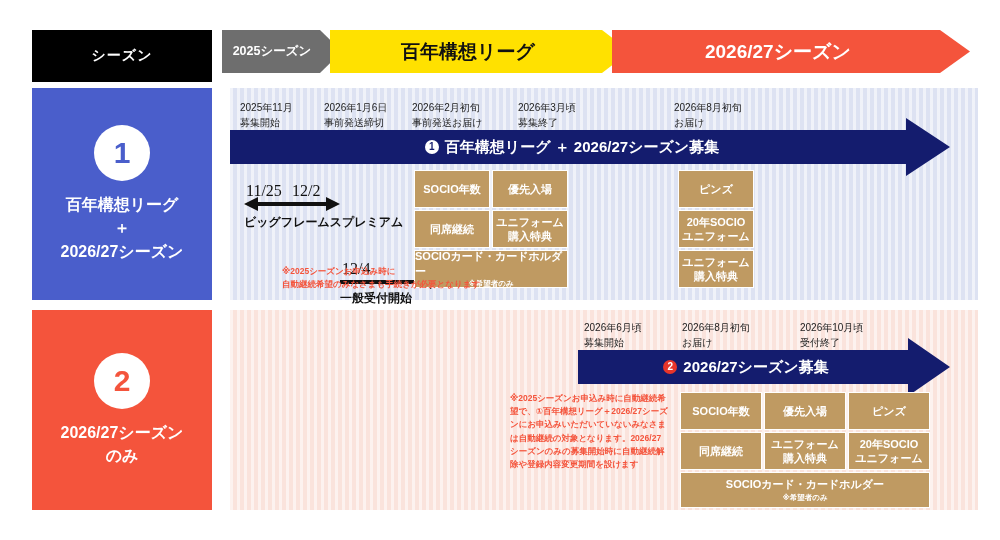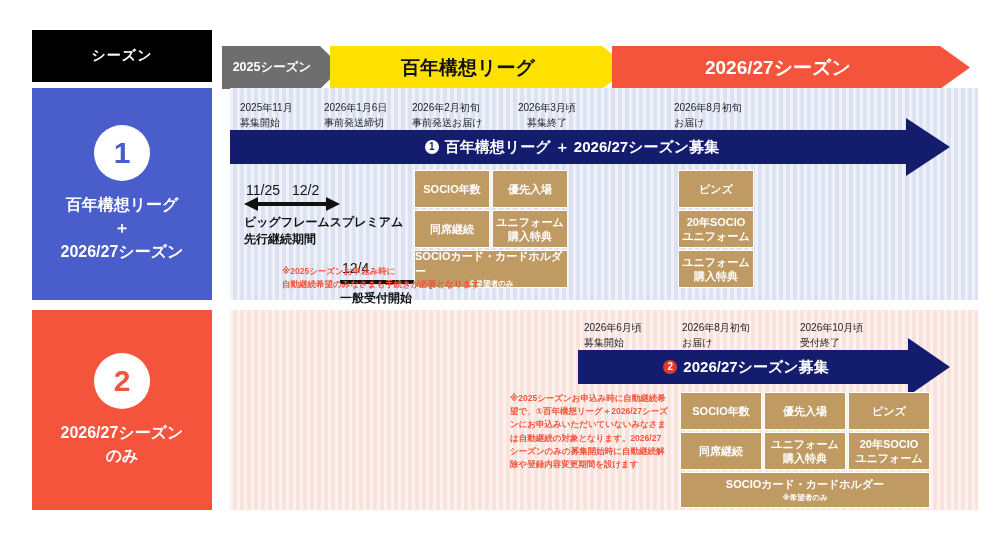--- a/index.html
+++ b/index.html
@@ -16,21 +16,20 @@
   .hdr-black{
     position:absolute;left:32px;top:30px;width:180px;height:52px;
     background:#000000;color:#ffffff;
     display:flex;align-items:center;justify-content:center;
     font-size:14px;font-weight:bold;letter-spacing:1px;
   }
   .chev{
     position:absolute;top:30px;height:43px;
     display:flex;align-items:center;
     font-weight:bold;
-    margin-top:16px;
   }
   .chev span{display:block;width:100%;text-align:center;}
   .chev-gray{
     left:222px;width:120px;background:#6e6e6e;color:#ffffff;
     font-size:12.5px;
     clip-path:polygon(0 0, calc(100% - 22px) 0, 100% 50%, calc(100% - 22px) 100%, 0 100%);
     padding-right:0;
   }
   .chev-gray span{padding-right:20px;}
   .chev-yellow{
@@ -98,21 +97,21 @@
   .numdot{
     display:inline-flex;align-items:center;justify-content:center;
     width:14px;height:14px;border-radius:50%;
     font-size:10px;font-weight:bold;line-height:1;
     margin-right:2px;
   }
   .numdot-w{background:#ffffff;color:#141c6e;}
   .numdot-r{background:#e8352a;color:#ffffff;}
 
   
-  .mini-label{position:absolute;font-size:14px;color:#111111;white-space:nowrap;}
+  .mini-label{position:absolute;font-size:16px;color:#111111;white-space:nowrap;font-family:Liberation Serif, serif;}
   .mini-cap{position:absolute;font-size:12px;color:#111111;font-weight:bold;line-height:1.4;white-space:nowrap;}
   .svg-abs{position:absolute;}
 
   
   .gbox{
     position:absolute;background:#bf9a62;color:#ffffff;
     display:flex;flex-direction:column;align-items:center;justify-content:center;
     font-size:11px;font-weight:bold;line-height:1.3;
     border:1px solid #ffffff;box-sizing:border-box;
   }
@@ -158,21 +157,21 @@
       <div>募集開始</div>
     </div>
     <div class="date" style="left:94px;top:12px;">
       <div>2026年1月6日</div>
       <div>事前発送締切</div>
     </div>
     <div class="date" style="left:182px;top:12px;">
       <div>2026年2月初旬</div>
       <div>事前発送お届け</div>
     </div>
-    <div class="date" style="left:288px;top:12px;text-align:center;">
+    <div class="date" style="left:288px;top:12px;">
       <div>2026年3月頃</div>
       <div>募集終了</div>
     </div>
     <div class="date" style="left:444px;top:12px;">
       <div>2026年8月初旬</div>
       <div>お届け</div>
     </div>
 
     <svg class="svg-abs" style="left:0px;top:30px;" width="720" height="58">
       <polygon points="0,12 676,12 676,0 720,29 676,58 676,46 0,46" fill="#141c6e"></polygon>
@@ -186,21 +185,20 @@
 
     <div class="mini-label" style="left:16px;top:94px;">11/25</div>
     <div class="mini-label" style="left:62px;top:94px;">12/2</div>
     <svg class="svg-abs" style="left:14px;top:108px;" width="96" height="16">
       <line x1="12" y1="8" x2="84" y2="8" stroke="#111111" stroke-width="4"></line>
       <polygon points="0,8 14,1 14,15" fill="#111111"></polygon>
       <polygon points="96,8 82,1 82,15" fill="#111111"></polygon>
     </svg>
     <div class="mini-cap" style="left:14px;top:126px;">
       <div>ビッグフレームスプレミアム</div>
-      <div>先行継続期間</div>
     </div>
 
     <div class="mini-label" style="left:112px;top:172px;">12/4</div>
     <svg class="svg-abs" style="left:110px;top:186px;" width="104" height="16">
       <line x1="0" y1="8" x2="92" y2="8" stroke="#111111" stroke-width="4"></line>
       <polygon points="104,8 90,1 90,15" fill="#111111"></polygon>
     </svg>
     <div class="mini-cap" style="left:110px;top:202px;">一般受付開始</div>
 
     <div class="gbox" style="left:184px;top:82px;width:76px;height:38px;">

